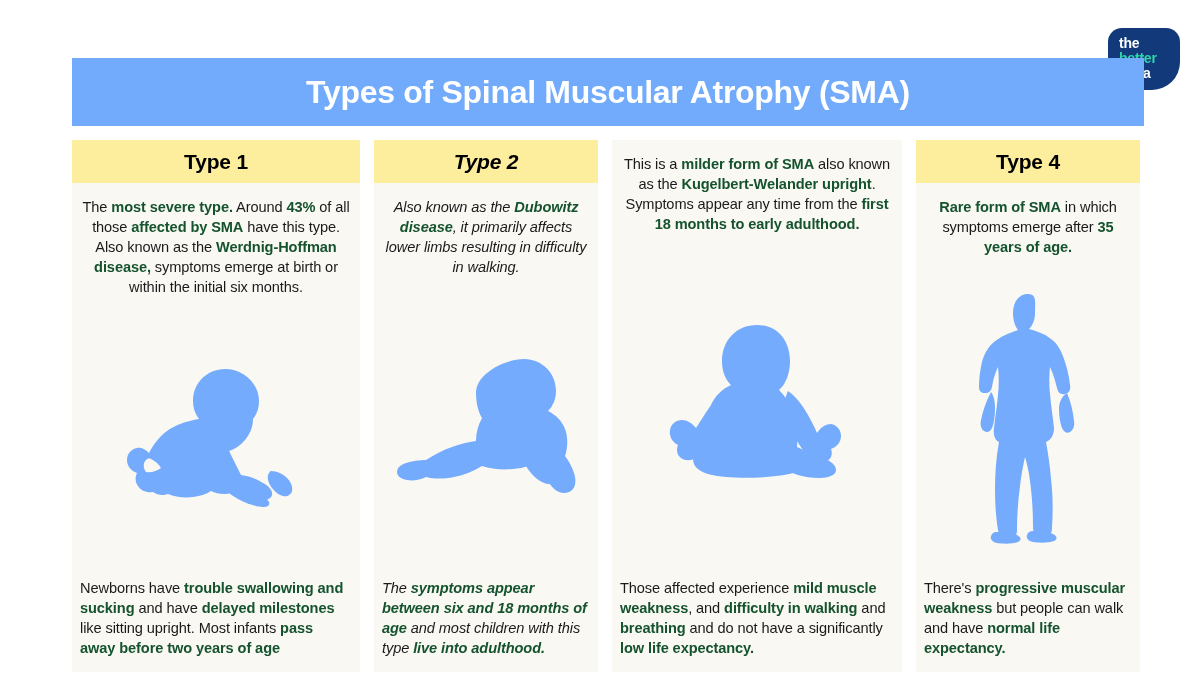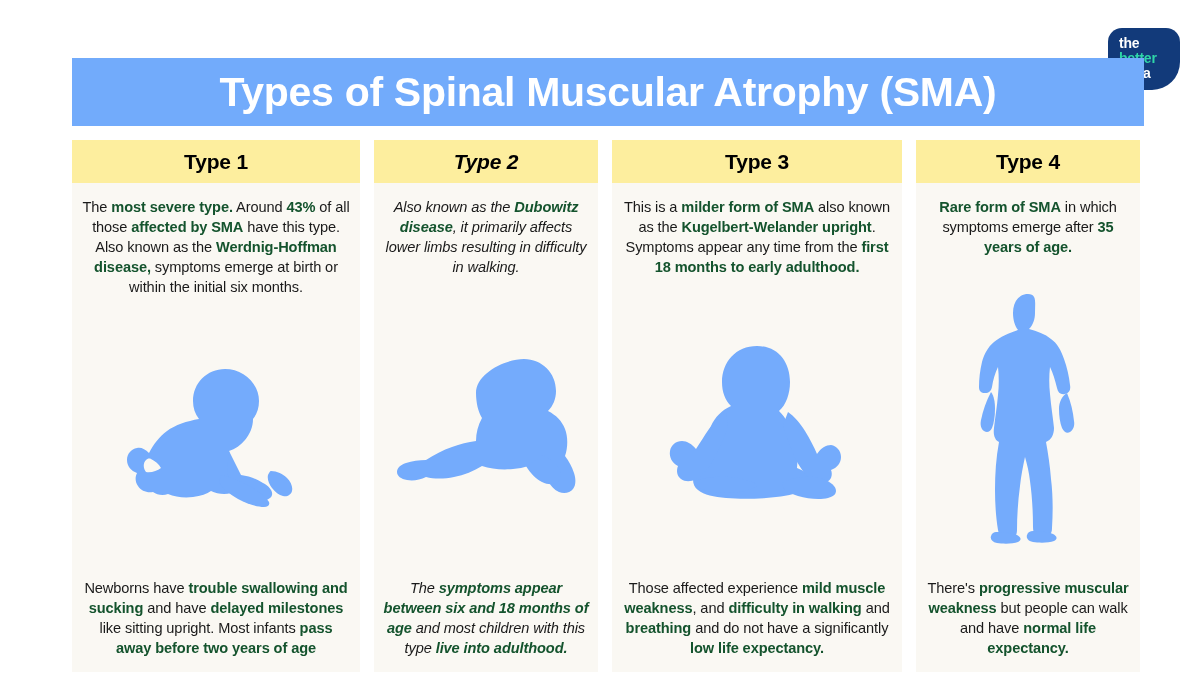--- a/index.html
+++ b/index.html
@@ -29,21 +29,21 @@
   .l-better{color:#2fd6a8;}
   .l-india{color:#ffffff;}
 
   
   .banner{
     position:absolute;left:64px;top:58px;width:1072px;height:68px;
     background:#72abfb;
   }
   .banner-title{
     color:#ffffff;
-    font-size:41px;font-weight:bold;
+    font-size:32px;font-weight:bold;
     text-align:center;
     line-height:68px;
     letter-spacing:-0.3px;
     white-space:nowrap;
   }
 
   
   .cols{
     position:absolute;left:64px;top:140px;width:1072px;height:532px;
     display:flex;
@@ -72,21 +72,21 @@
   .col-top-text{
     padding:14px 8px 0 8px;
     text-align:center;
     font-size:14.6px;
     line-height:20px;
     color:#1a1a1a;
     letter-spacing:-0.1px;
   }
   .col-bottom-text{
     padding:0 8px 14px 8px;
-    text-align:center;
+    text-align:left;
     font-size:14.6px;
     line-height:20px;
     color:#1a1a1a;
     letter-spacing:-0.1px;
   }
   b{color:#14532d;font-weight:bold;}
 
   .art{
     flex:1 1 auto;
     display:flex;align-items:center;justify-content:center;
@@ -174,23 +174,20 @@
               C110,18 80,4 62,4 Z"></path>
             <path class="sil" d="M44,100 C48,104 54,108 60,111 C56,118 50,124 44,127
               C38,130 32,130 28,127 C24,124 24,118 28,112 C32,106 38,102 44,100 Z"></path>
           </g>
         </svg>
       </div>
       <div class="col-bottom-text"><span>The </span><b>symptoms appear between six and 18 months of age</b><span> and most children with this type </span><b>live into adulthood.</b></div>
     </div>
 
     <div class="col col-3">
-      <div class="col-head">
-        <span>Type 3</span>
-      </div>
       <div class="col-top-text"><span>This is a </span><b>milder form of SMA</b><span> also known as the </span><b>Kugelbert-Welander upright</b><span>. Symptoms appear any time from the </span><b>first 18 months to early adulthood.</b></div>
       <div class="art">
         <svg width="190" height="175" viewBox="0 0 190 175">
           <path class="sil" d="M95,6 C74,6 60,22 60,42 C60,52 63,60 69,66
             C60,70 53,77 49,86 C45,95 43,106 43,117
             C38,122 34,128 32,134 C30,140 31,146 36,150
             C42,155 52,157 64,158 C76,159 90,159 104,158
             C118,157 130,155 138,152 C146,149 150,145 149,140
             C148,135 143,131 135,128 C136,118 135,107 132,97
             C129,87 124,78 117,71 C124,65 128,54 128,42

